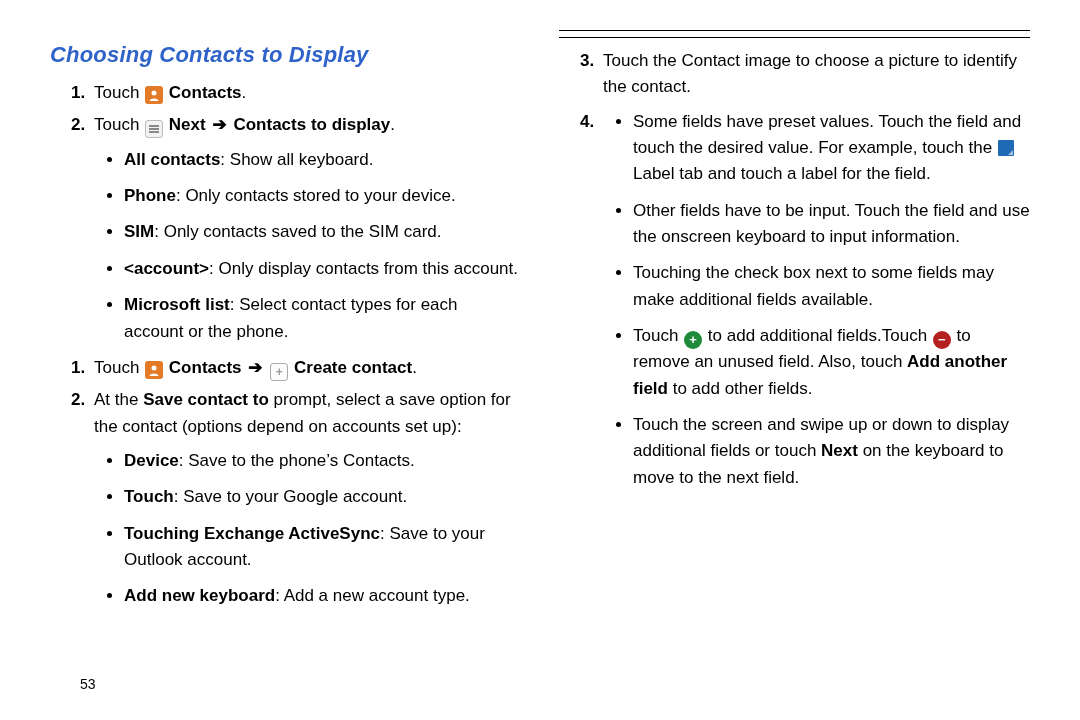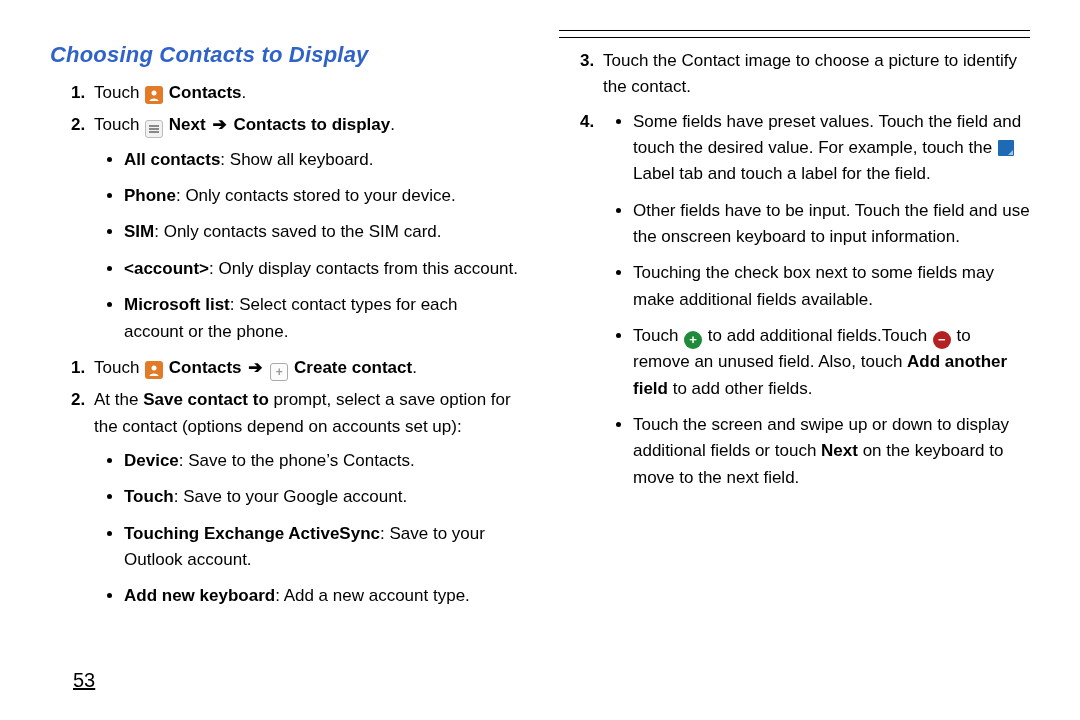--- a/index.html
+++ b/index.html
@@ -117,24 +117,23 @@
   .icon.circ.red { background: #b52020; }
   .arrow { font-weight: 700; margin: 0 2px; }
   hr.rule {
     border: none;
     border-top: 1.5px solid #000;
     margin: 0 0 6px 0;
   }
   .note-block { padding: 4px 0 10px 0; margin-bottom: 6px; }
   .pagenum {
     position: absolute;
-    left: 73px;
+    left: 80px;
     bottom: 28px;
-    font-size: 20px;
-    text-decoration: underline;
+    font-size: 14px;
   }
 </style>
 </head>
 <body>
 
 <div class="page">
 
   <div class="col">
     <h2 class="section-hdr">Choosing Contacts to Display</h2>
 

